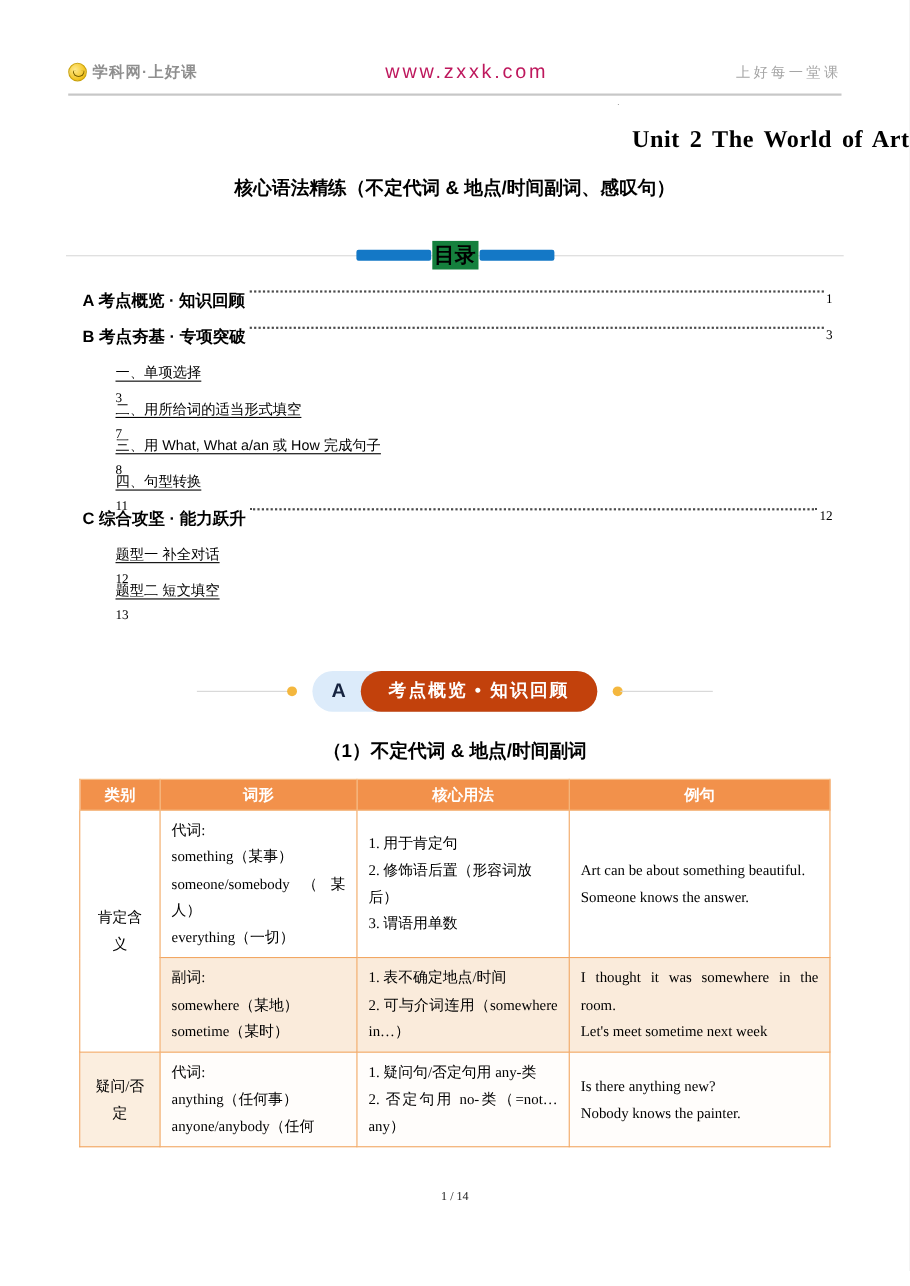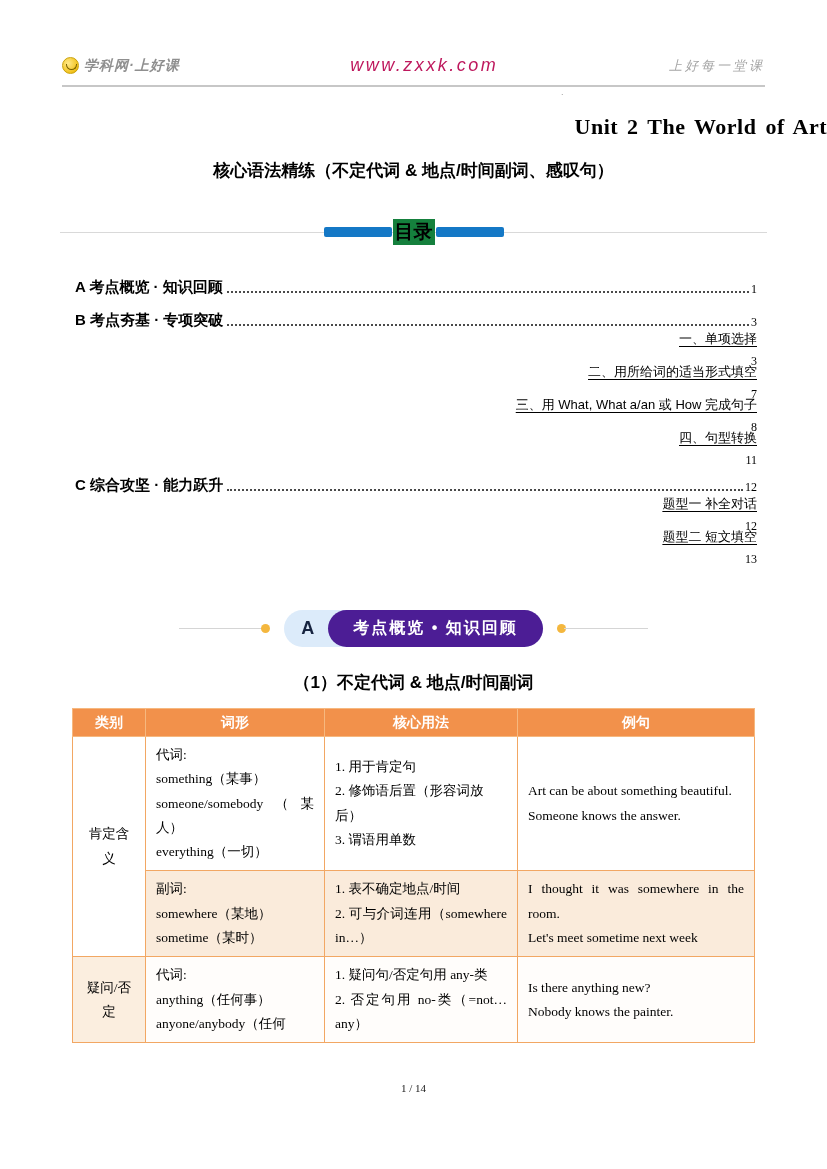--- a/index.html
+++ b/index.html
@@ -13,21 +13,20 @@
     color:#000;
     overflow:hidden;
   }
 
   
   .header {
     display:flex; align-items:center; justify-content:space-between;
     margin:55px 62px 0 62px;
     padding-bottom:9px;
     border-bottom:2px solid #c7c7c7;
-    font-style:italic;
   }
   .logo { display:flex; align-items:center; gap:5px; }
   .logo-icon {
     width:17px; height:17px; border-radius:50%;
     background:radial-gradient(circle at 35% 35%, #ffe98a, #f2c21c 70%, #d8a400);
     border:1px solid #caa20a;
     position:relative;
   }
   .logo-icon::after{
     content:""; position:absolute; left:3px; top:6px; width:9px; height:5px;
@@ -61,21 +60,21 @@
   .toc-bar {
     position:relative; width:68px; height:10px; background:#1478c6; border-radius:2px;
   }
   .toc-title {
     position:relative; font-weight:bold; font-size:19px; margin:0 1px;
     background:#15803d; padding:0 2px;
   }
 
   
   .toc { margin:21px 70px 0 75px; }
-  .toc-row { display:flex; align-items:flex-end; height:33px; }
+  .toc-row { display:flex; align-items:flex-start; height:33px; }
   .toc-row .leader {
     flex:1; border-bottom:2px dotted #4a4a4a; margin:0 2px 4px 4px;
   }
   .toc-row .pg { font-size:12px; font-family:"Liberation Serif", serif; }
   .toc-row.lv1 .lbl { font-weight:bold; font-size:15px; }
   .toc-row.lv2 { padding-left:30px;flex-direction:column; }
   .toc-row.lv2 .lbl { font-size:13px; text-decoration:underline; text-underline-offset:3px; }
 
   
   .banner {
@@ -88,21 +87,21 @@
   .banner .dot.right { margin:0 -2px 0 14px; }
   .pill {
     display:flex; align-items:center;
     background:#dcebfa; border-radius:19px;
   }
   .pill .letter {
     font-weight:bold; font-size:18px; color:#16233f;
     padding:0 14px 0 17px;
   }
   .pill .label {
-    background:#4c1d95; color:#fff; font-weight:bold; font-size:16px;
+    background:#c2410c; color:#fff; font-weight:bold; font-size:16px;
     letter-spacing:2px;
     padding:8px 25px; border-radius:19px;
   }
 
   .section-title {
     margin-top:24px; text-align:center;
     font-weight:bold; font-size:17px;
   }
 
   

